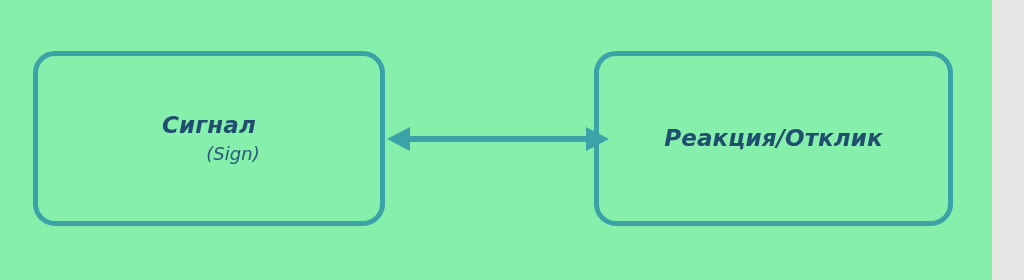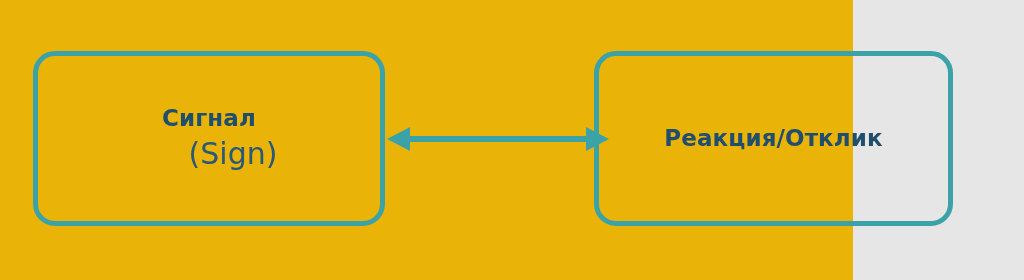--- a/index.html
+++ b/index.html
@@ -10,23 +10,24 @@
   body {
     width: 1024px;
     height: 280px;
     background: #e6e6e6;
     font-family: "DejaVu Sans", "Liberation Sans", sans-serif;
     overflow: hidden;
   }
 
   #diagram-canvas {
     position: relative;
-    width: 853px;
+    width: 992px;
     height: 280px;
-    background: #eab308;
+    background: #86efac;
+    font-style: italic;
   }
 
   .node-box {
     position: absolute;
     box-sizing: border-box;
     background: transparent;
     border-style: solid;
     display: flex;
     flex-direction: column;
     align-items: center;
@@ -58,21 +59,21 @@
     font-size: 23px;
     font-weight: bold;
     color: #1f4e6e;
     line-height: 1.18;
     letter-spacing: 0.1px;
     text-align: center;
     white-space: nowrap;
   }
 
   .node-subtitle {
-    font-size: 30px;
+    font-size: 18px;
     font-weight: normal;
     color: #2a5878;
     line-height: 1.2;
     text-align: center;
     white-space: nowrap;
     margin-top: 4px;
     margin-left: 48px;
   }
 
   #connector-arrow {

